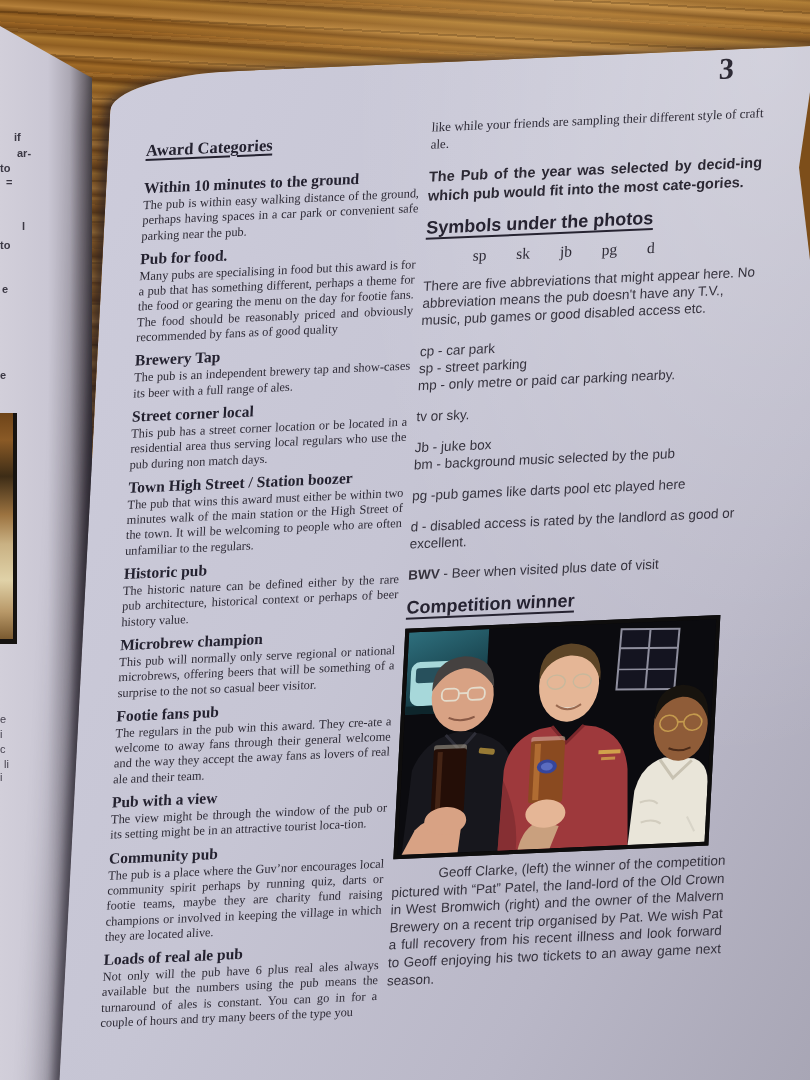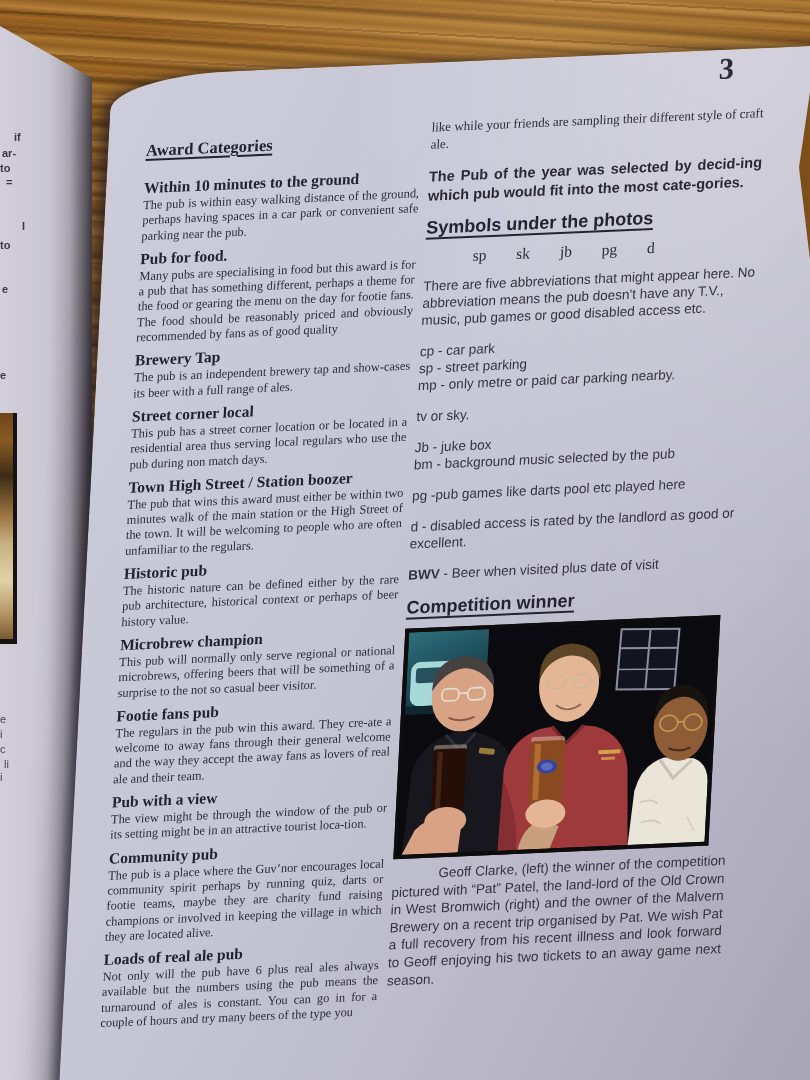--- a/index.html
+++ b/index.html
@@ -72,21 +72,21 @@
   .wood-corner{position:absolute;right:0;top:92px;width:11px;height:168px;z-index:4;
     clip-path:polygon(100% 0, 0 45%, 100% 100%);background:#7d4e1a;}
 </style>
 </head>
 <body>
 
 <div class="scene">
 
   <div class="under-page">
     <span class="frag" style="left:14px;top:105px">if</span>
-    <span class="frag" style="left:2px;top:121px">ar-</span>
+    <span class="frag" style="left:17px;top:121px">ar-</span>
     <span class="frag" style="left:0;top:136px">to</span>
     <span class="frag" style="left:6px;top:150px">=</span>
     <span class="frag" style="left:22px;top:194px">l</span>
     <span class="frag" style="left:0;top:213px">to</span>
     <span class="frag" style="left:2px;top:257px">e</span>
     <span class="frag" style="left:0;top:343px">e</span>
     <div class="photo-fragment"></div>
     <span class="frag small" style="left:0;top:687px">e</span>
     <span class="frag small" style="left:0;top:702px">i</span>
     <span class="frag small" style="left:0;top:717px">c</span>

